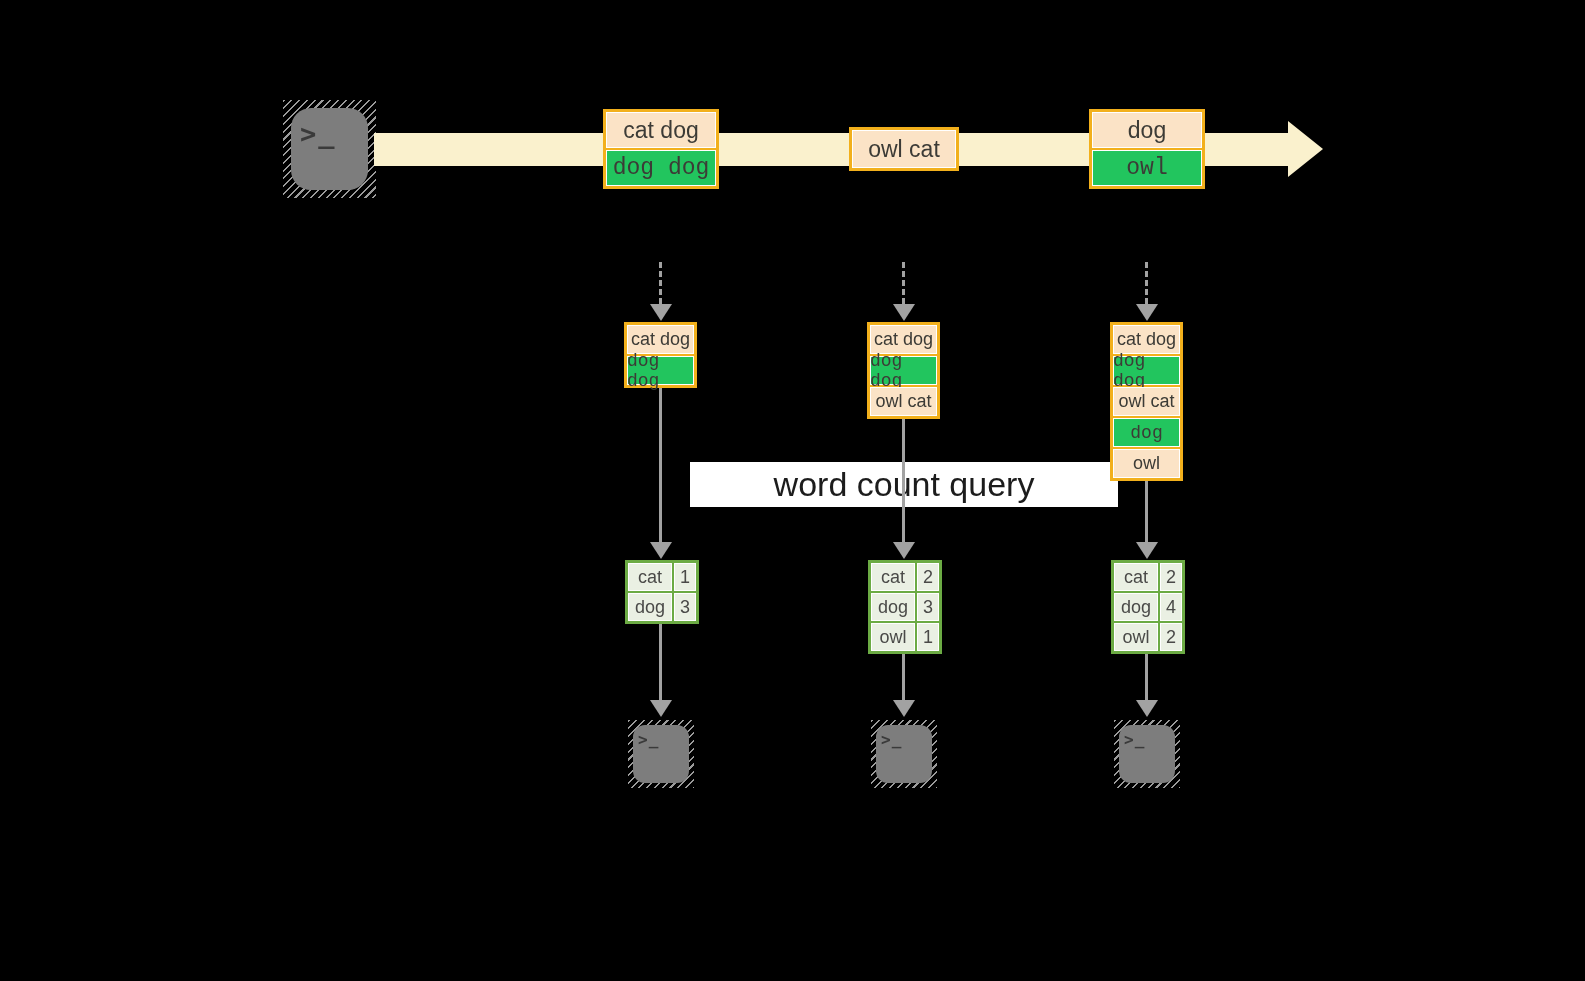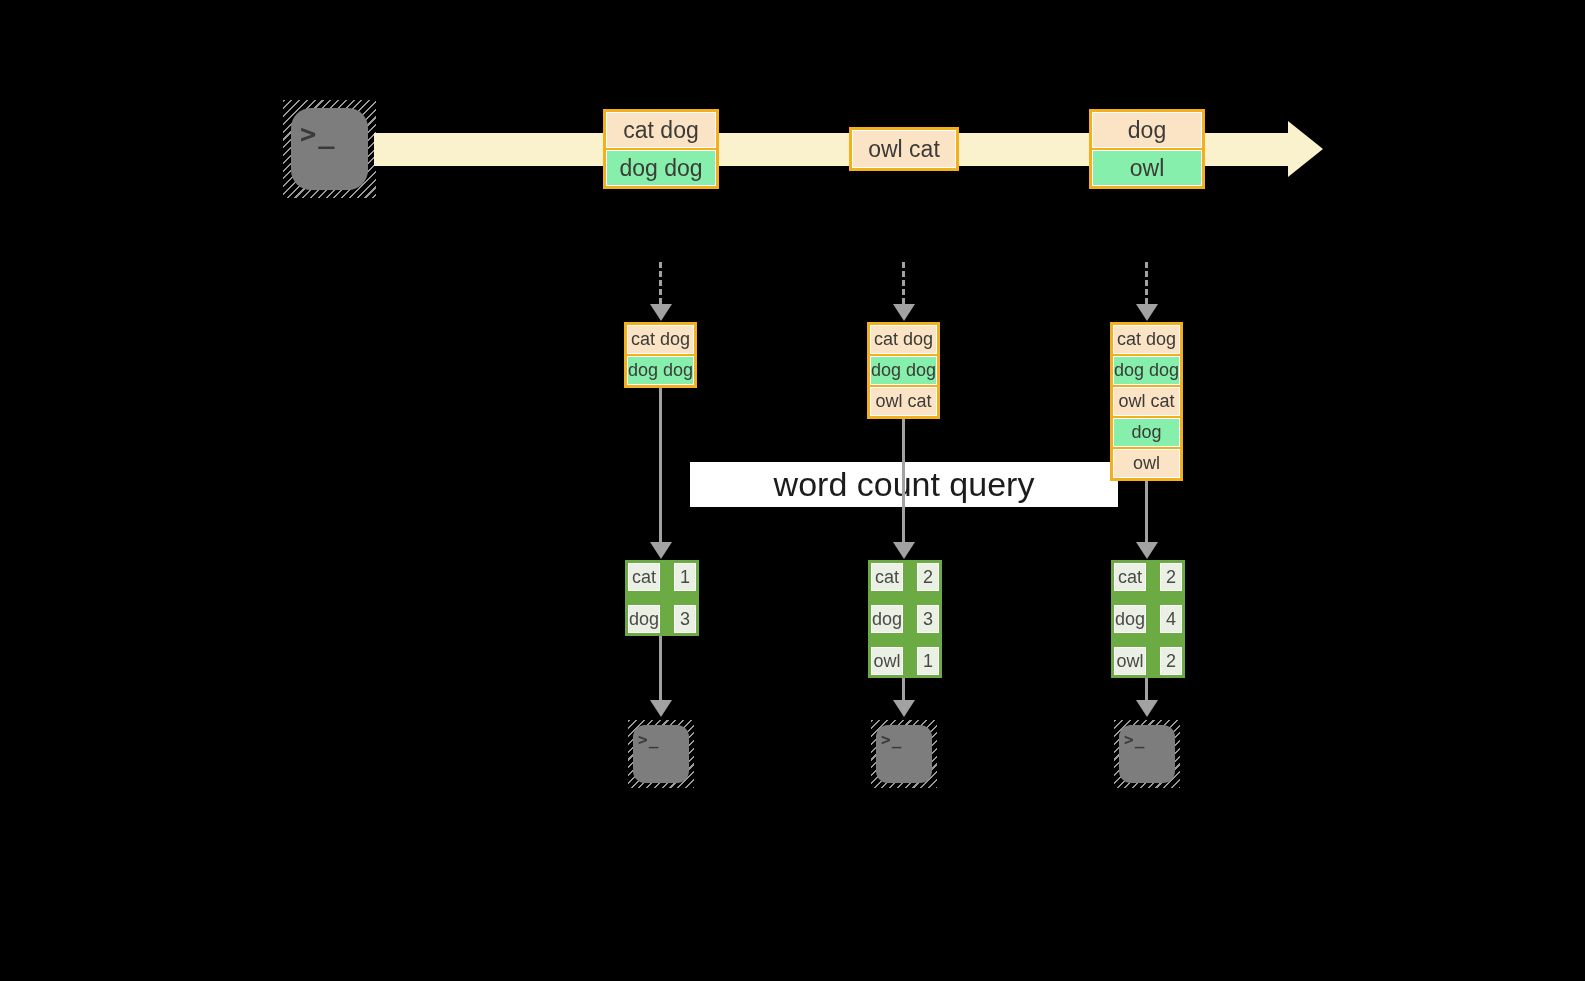--- a/index.html
+++ b/index.html
@@ -21,36 +21,36 @@
   .band{position:absolute;left:374px;top:133px;width:914px;height:33px;background:#faf1cd;z-index:1;}
   .band-head{position:absolute;left:1288px;top:121px;width:0;height:0;z-index:1;
     border-top:28px solid transparent;border-bottom:28px solid transparent;border-left:35px solid #faf1cd;}
 
   
   .obox{position:absolute;background:#f2b01c;padding:3px;box-sizing:border-box;
     display:flex;flex-direction:column;gap:2px;}
   .obox .cell{box-shadow:inset 0 0 0 1px #fff;display:flex;align-items:center;justify-content:center;
     color:#3c3b36;}
   .peach{background:#fbe3c6;}
-  .cream{background:#86efac;}
+  .cream{background:#22c55e;font-family:Liberation Mono, monospace;}
   .tbox{z-index:2;}
   .tbox .cell{height:36px;font-size:23px;}
   .tbox.single .cell{height:38px;}
   .sbox{z-index:6;width:73px;}
   .sbox .cell{height:29px;font-size:18px;}
 
   
   .vdash{position:absolute;width:0;border-left:3px dashed #a2a2a2;z-index:5;}
   .vline{position:absolute;width:3px;background:#a2a2a2;z-index:5;}
   .ahead{position:absolute;width:0;height:0;z-index:5;
     border-left:11px solid transparent;border-right:11px solid transparent;border-top:17px solid #a2a2a2;}
 
   
   .gtable{position:absolute;width:74px;background:#6cab44;padding:3px;box-sizing:border-box;
-    display:grid;grid-template-columns:1fr 22px;gap:14px;z-index:6;}
+    display:grid;grid-template-columns:1fr 22px;gap:2px;z-index:6;}
   .gtable .cell{background:#eaf0e3;box-shadow:inset 0 0 0 1px #fff;height:28px;
     display:flex;align-items:center;justify-content:center;font-size:18px;color:#4a4a48;}
 
   
   .qlabel{position:absolute;left:690px;top:462px;width:428px;height:45px;background:#fff;z-index:4;
     display:flex;align-items:center;justify-content:center;font-size:34px;color:#1c1c1c;}
 </style>
 </head>
 <body>
 

